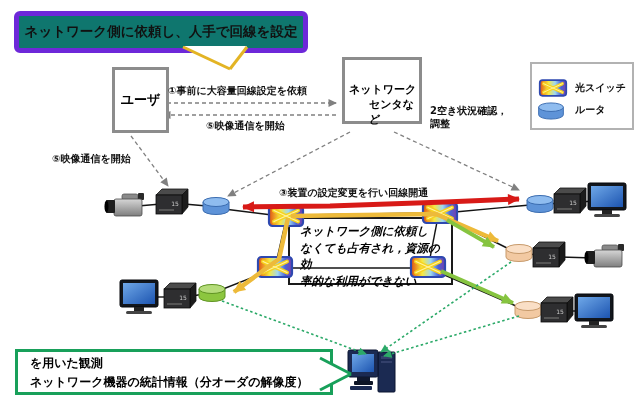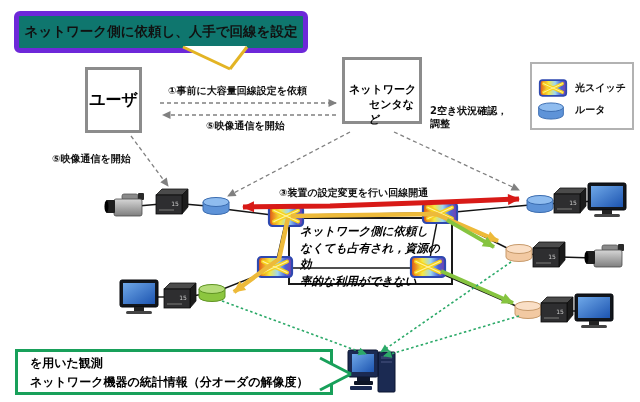--- a/index.html
+++ b/index.html
@@ -4,22 +4,22 @@
 <style>
   html,body{margin:0;padding:0;background:#fff;}
   #canvas{position:relative;width:640px;height:402px;background:#fff;overflow:hidden;
           font-family:"DejaVu Sans","Liberation Sans",sans-serif;}
   .abs{position:absolute;}
   .lbl{position:absolute;font-weight:bold;color:#111;font-size:10px;white-space:nowrap;z-index:3;}
   #banner{left:14px;top:11px;width:284px;height:32px;background:#0f766e;border:5px solid #6d28d9;
           border-radius:6px;display:flex;align-items:center;justify-content:center;
           font-weight:bold;font-size:13.5px;color:#111;z-index:3;}
   #banner-tail{left:180px;top:46px;width:72px;height:27px;z-index:4;}
-  #user-box{left:85px;top:67px;width:51px;height:60px;background:#fff;border:3px solid #8C8C8C;
-            display:flex;align-items:center;justify-content:center;font-weight:bold;font-size:16px;z-index:3;}
+  #user-box{left:112px;top:67px;width:51px;height:60px;background:#fff;border:3px solid #8C8C8C;
+            display:flex;align-items:center;justify-content:center;font-weight:bold;font-size:13px;z-index:3;}
   #nc-box{left:342px;top:57px;width:80px;height:67px;background:#fff;border:3px solid #8C8C8C;
           font-weight:bold;font-size:11px;z-index:3;padding-top:22px;box-sizing:border-box;}
   #nc-box .l1{padding-left:4px;}
   #nc-box .l2{padding-left:24px;}
   #note-box{left:288px;top:217px;width:149px;height:60px;background:#fff;border:2px solid #1a1a1a;
             font-weight:bold;font-style:italic;font-size:11.5px;line-height:1.45;
             padding:4px 2px 0 10px;z-index:1;box-sizing:content-box;}
   #green-box{left:15px;top:349px;width:300px;height:38px;background:#fff;border:3px solid #18A05A;
              font-weight:bold;font-size:12px;line-height:1.55;padding:2px 0 0 12px;z-index:3;}
   #green-tail{left:319px;top:356px;width:38px;height:38px;z-index:4;}

